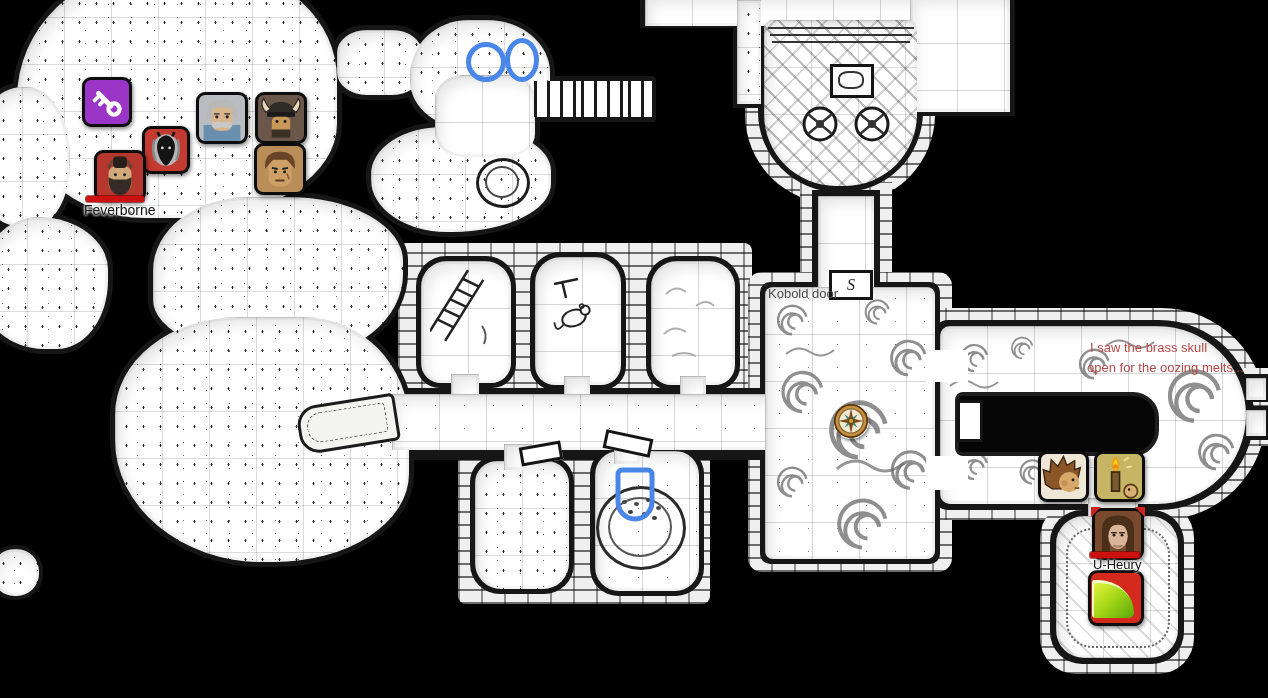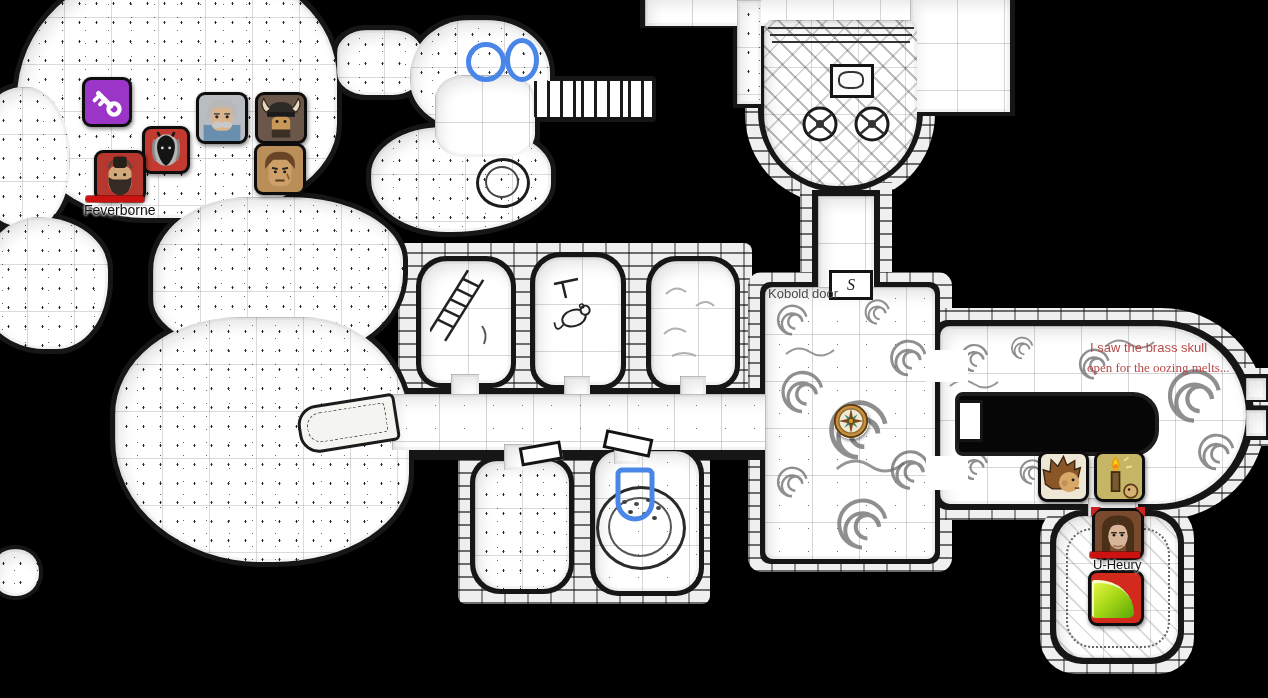--- a/index.html
+++ b/index.html
@@ -502,15 +502,15 @@
       <circle cx="20" cy="20" r="3" fill="#c8a030" stroke="#5a3a10" stroke-width="1"></circle>
     </svg>
   </div>
 
   <div class="hpbar" id="hp-fever" style="background: rgb(204, 17, 17);"></div>
   <div class="hpbar" id="hp-uheury" style="background: rgb(204, 17, 17);"></div>
   <div class="tok-label" id="lb-fever">Feverborne</div>
   <div class="tok-label" id="lb-uheury">U-Heury</div>
   <div id="lb-kobold">Kobold door</div>
   <div class="note-line" id="note1" style="color: rgb(184, 72, 72);">I saw the brass skull</div>
-  <div class="note-line" id="note2" style="color: rgb(184, 72, 72); font-family: Liberation Serif, serif;">open for the oozing melts...</div>
+  <div class="note-line" id="note2" style="color: rgb(184, 72, 72);">open for the oozing melts...</div>
 
 </div>
 
 </body></html>

